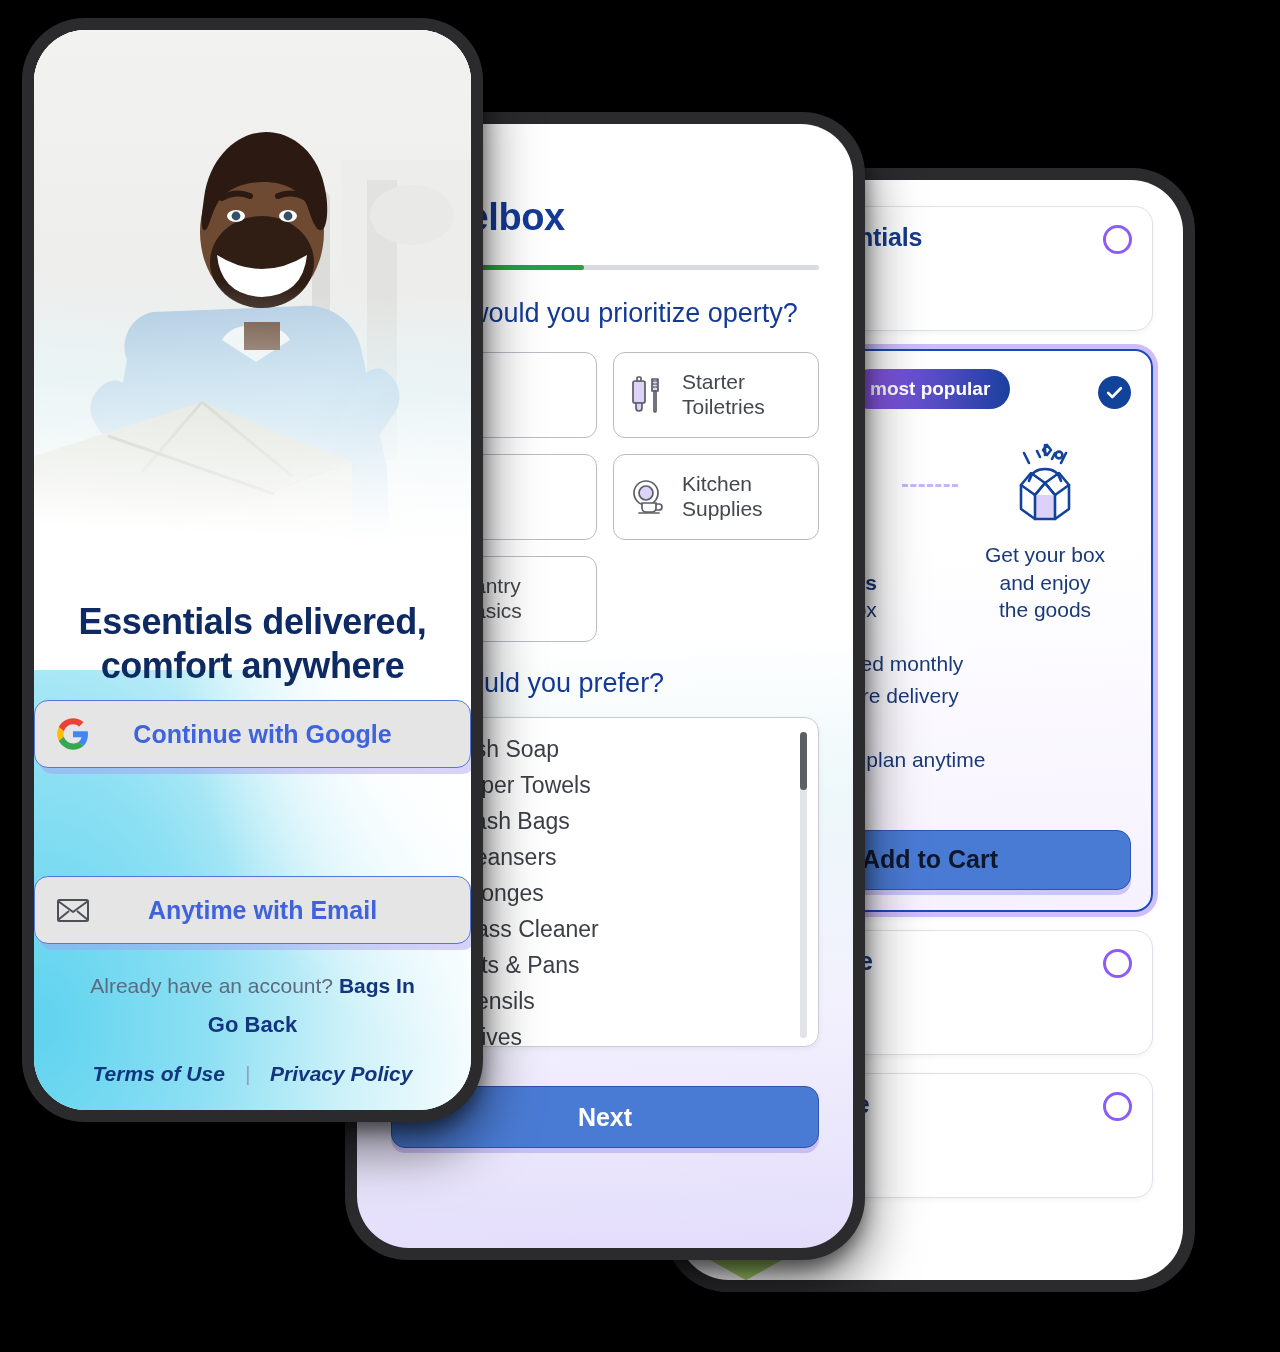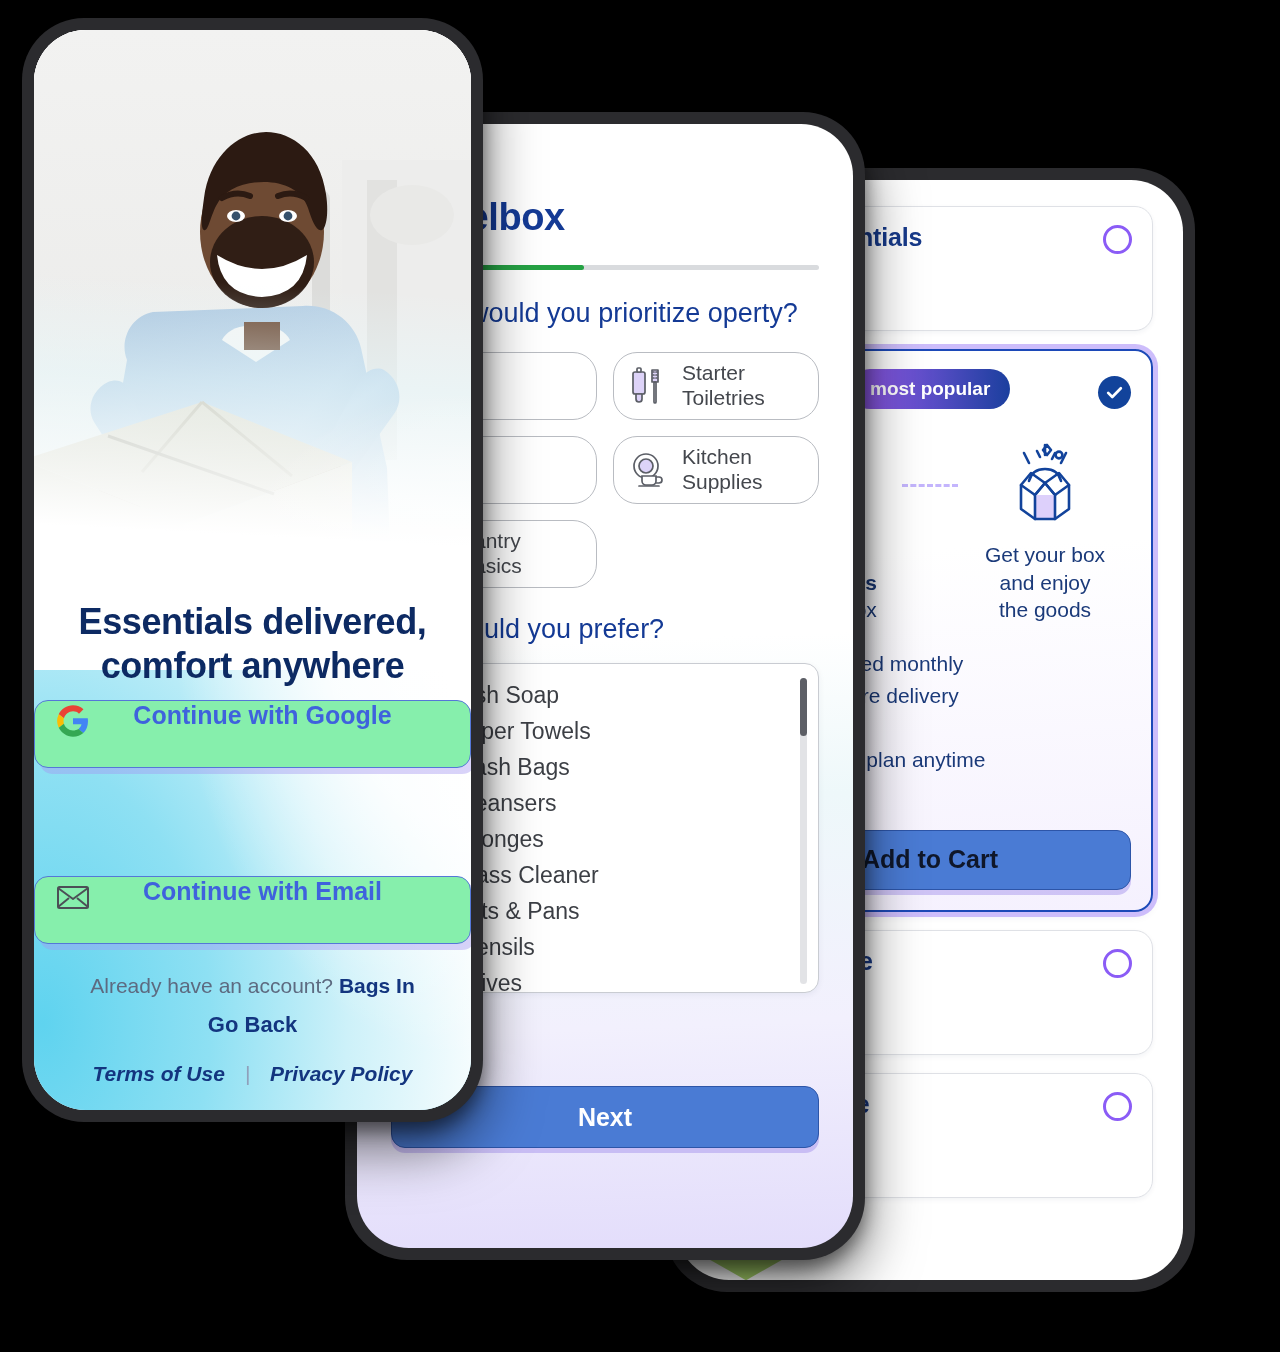--- a/index.html
+++ b/index.html
@@ -92,22 +92,22 @@
   #phone-middle .screen {
     background: linear-gradient(178deg,#ffffff 0%,#ffffff 46%,#eef8fa 60%,#f2f0fd 80%,#e3ddfb 100%);
   }
   .m-pad { position:absolute; inset:0; padding: 72px 34px 0 34px; }
   .brand { font-size:38px; font-weight:700; color:#143a95; letter-spacing:-.4px; }
   .progress { margin-top: 26px; height:5px; background:#d9dbde; border-radius:3px; position:relative; overflow:hidden; }
   .progress > i { position:absolute; left:0; top:0; bottom:0; background:#25a244; border-radius:3px; }
   .q { margin-top: 26px; font-size: 27px; line-height:1.32; color:#143a95; font-weight:400; }
   .chipgrid { margin-top: 20px; display:grid; grid-template-columns: 1fr 1fr; gap: 16px; }
   .chip {
-    border:1px solid #b9bcc2; border-radius:24px; background:#fff;
-    height:68px; display:flex; align-items:center; gap:12px; padding: 0 12px;
+    border:1px solid #b9bcc2; border-radius:12px; background:#fff;
+    height:86px; display:flex; align-items:center; gap:12px; padding: 0 12px;
   }
   .chip .ci { width:44px;height:44px;flex:0 0 auto; }
   .chip .cl { font-size:21px; line-height:1.16; color:#44474d; }
   .q2 { margin-top: 26px; font-size:27px; color:#143a95; }
   .listbox {
     margin-top: 18px; border:1px solid #c9ccd2; border-radius:14px; background:#fff;
     height: 330px; padding: 14px 10px 0 22px; position:relative; overflow:hidden;
     box-shadow: 0 2px 6px rgba(20,30,70,.06);
   }
   .listbox ul { list-style:none; }
@@ -142,22 +142,22 @@
       linear-gradient(180deg,#ffffff 0%,#ffffff 44%,#dff4fb 66%,#9fe3f4 100%);
   }
   .l-pad { position:absolute; inset:0; padding: 0 40px; }
   .headline {
     position:absolute; left:40px; right:40px; top: 570px;
     text-align:center; font-size:36px; line-height:1.22; font-weight:700;
     color:#0d2a63; letter-spacing:-.4px;
   }
   .sso {
     position:absolute; left:0; right:0;
-    height:68px; background:#86efac; border:1.6px solid #5577d8; border-radius:14px;
-    display:flex; padding:0 18px;
+    height:68px; background:#e5e5e5; border:1.6px solid #5577d8; border-radius:14px;
+    display:flex; align-items:center; padding:0 18px;
     box-shadow: 5px 6px 0 rgba(165,150,240,.42);
   }
   .sso .si { width:40px;height:40px;flex:0 0 auto;display:flex;align-items:center;justify-content:center; }
   .sso .sl { flex:1; text-align:center; font-size:25px; font-weight:700; color:#3f62dd; margin-left:-20px; }
   #sso0 { top: 670px; } #sso1 { top: 758px; } #sso2 { top: 846px; }
   .acct { position:absolute; left:0; right:0; top: 944px; text-align:center; font-size:21px; color:#5d6a80; }
   .acct b { color:#13357f; }
   .goback { position:absolute; left:0; right:0; top: 982px; text-align:center; font-size:22px; font-weight:700; color:#13357f; }
   .legal { position:absolute; left:0; right:0; top: 1032px; text-align:center; font-size:21px; font-weight:700; color:#13357f;font-style:italic; }
   .legal .sep { color:#8fa0bb; font-weight:400; margin:0 14px; }
@@ -463,21 +463,21 @@
 
 
         <div class="sso" id="sso2">
           <span class="si">
             <svg width="34" height="26" viewBox="0 0 34 26" fill="none" stroke="#4c4f56" stroke-width="2" stroke-linejoin="round">
               <rect x="2" y="3" width="30" height="21" rx="1.5"></rect>
               <path d="M2 4l15 11L32 4"></path>
               <path d="M2 23l11-9M32 23l-11-9"></path>
             </svg>
           </span>
-          <span class="sl">Continue with Email</span>
+          <span class="sl">Anytime with Email</span>
         </div>
 
         <div class="acct">
           <span>Already have an account?</span>
           <b>Bags In</b>
         </div>
         <div class="goback">Go Back</div>
         <div class="legal">
           <span>Terms of Use</span>
           <span class="sep">|</span>

